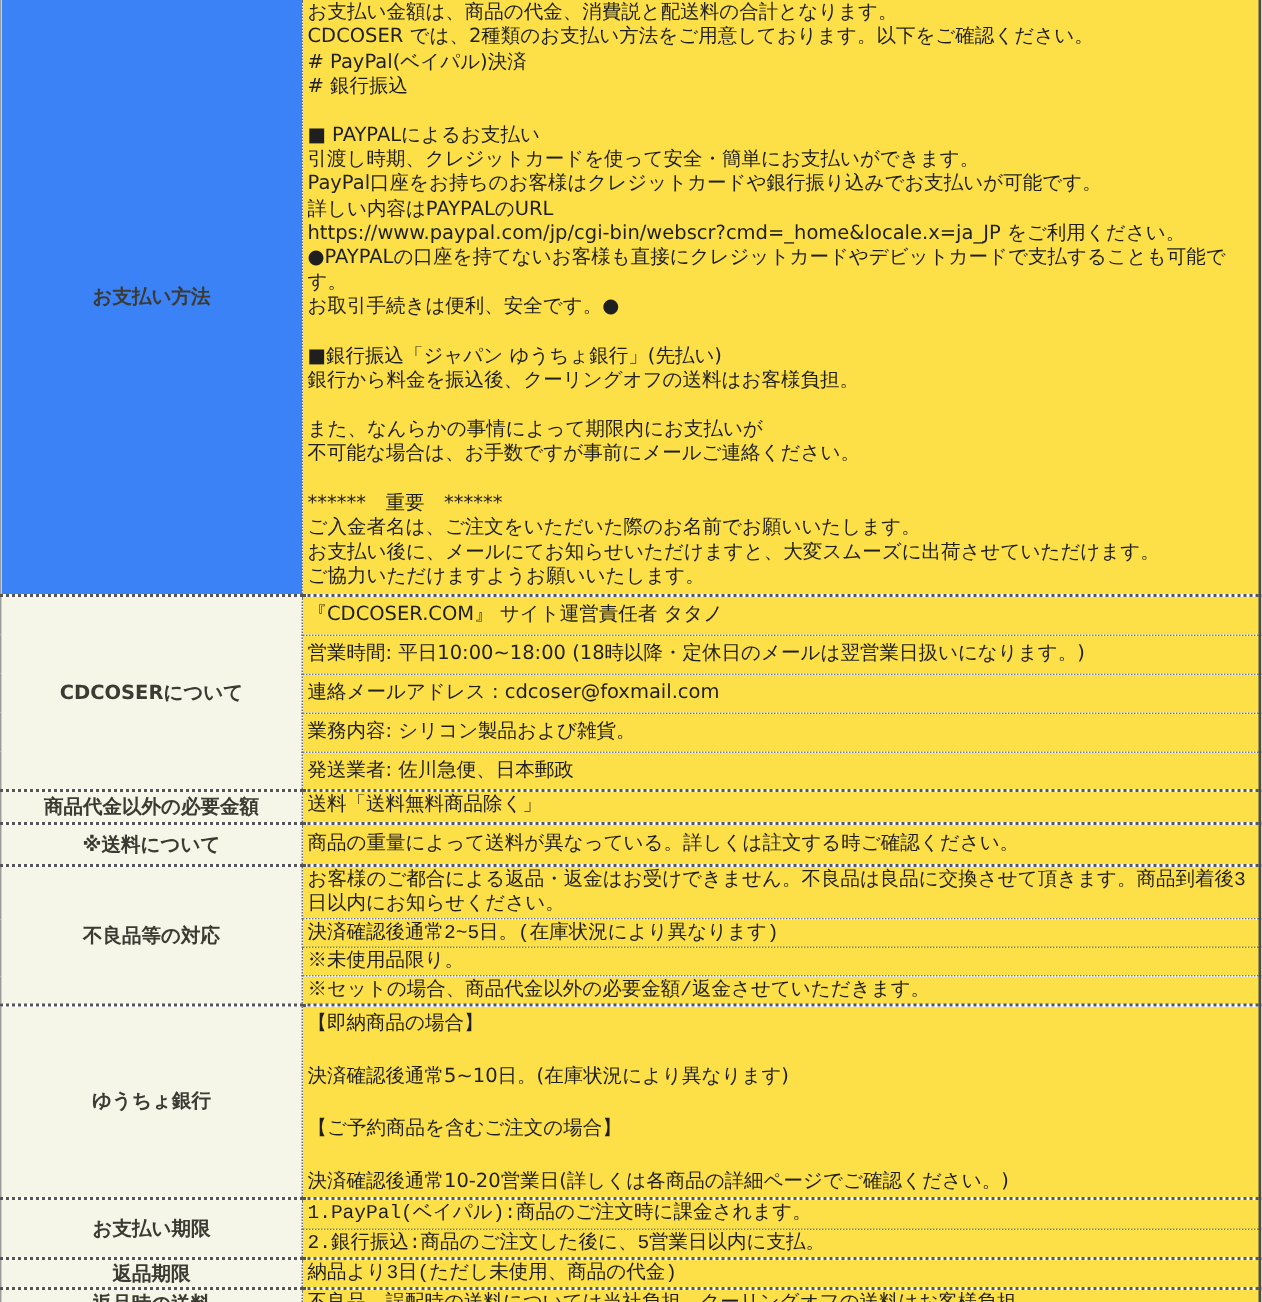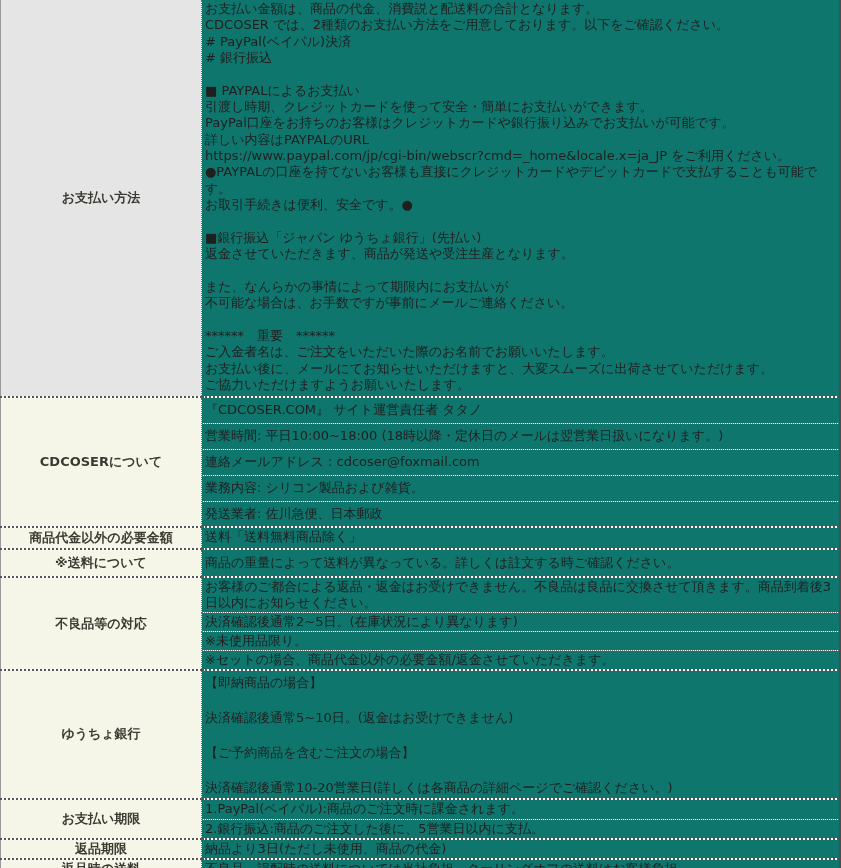--- a/index.html
+++ b/index.html
@@ -18,31 +18,31 @@
     background:#fff;
   }
   td{font-size:13px;color:var(--text);overflow:hidden;}
   td.label{
     width:201px;background:var(--label-bg);
     text-align:center;vertical-align:middle;
     font-weight:bold;color:#3b3b33;
     border-right:1px dotted var(--border-dotted);
     padding:0 2px;
   }
-  td.label.white{background:#e5e5e5;margin-left:44px;}
+  td.label.white{background:#3b82f6;margin-left:44px;}
   td.content{
-    background:#0f766e;vertical-align:middle;
+    background:#fde047;vertical-align:middle;
     padding:1px 4px 1px 3px;line-height:16px;margin-left:48px;
   }
   td.content.top{vertical-align:top;}
   tr.major td{border-top:2px dotted #565656;}
   tr.sub td{border-top:1px dotted #7a7a7a;}
   .ln{line-height:16.35px;min-height:16.35px;white-space:normal;}
   .dln{line-height:17.5px;min-height:17.5px;}
-  .tight{line-height:15px;}
+  .tight{line-height:15px;font-family:Liberation Mono, monospace;}
   .bold{font-weight:normal;}
   .bottom-bar{width:841px;height:6px;background:var(--bottom-bar);}
 </style>
 </head>
 <body>
 
 <div class="page">
   <table class="shop">
     <colgroup>
         <col style="width:201px">
@@ -60,21 +60,21 @@
         <div class="ln"></div>
         <div class="ln">■ PAYPALによるお支払い</div>
         <div class="ln">引渡し時期、クレジットカードを使って安全・簡単にお支払いができます。</div>
         <div class="ln">PayPal口座をお持ちのお客様はクレジットカードや銀行振り込みでお支払いが可能です。</div>
         <div class="ln">詳しい内容はPAYPALのURL</div>
         <div class="ln">https://www.paypal.com/jp/cgi-bin/webscr?cmd=_home&amp;locale.x=ja_JP をご利用ください。</div>
         <div class="ln">●PAYPALの口座を持てないお客様も直接にクレジットカードやデビットカードで支払することも可能です。</div>
         <div class="ln">お取引手続きは便利、安全です。●</div>
         <div class="ln"></div>
         <div class="ln">■銀行振込「ジャパン ゆうちょ銀行」(先払い)</div>
-        <div class="ln">返金させていただきます、商品が発送や受注生産となります。</div>
+        <div class="ln">銀行から料金を振込後、クーリングオフの送料はお客様負担。</div>
         <div class="ln"></div>
         <div class="ln">また、なんらかの事情によって期限内にお支払いが</div>
         <div class="ln">不可能な場合は、お手数ですが事前にメールご連絡ください。</div>
         <div class="ln"></div>
         <div class="ln">******　重要　******</div>
         <div class="ln">ご入金者名は、ご注文をいただいた際のお名前でお願いいたします。</div>
         <div class="ln">お支払い後に、メールにてお知らせいただけますと、大変スムーズに出荷させていただけます。</div>
         <div class="ln">ご協力いただけますようお願いいたします。</div>
       </td>
     </tr>
@@ -120,21 +120,21 @@
     </tr>
     <tr class="sub" style="height:17px">
       <td class="content tight">※セットの場合、商品代金以外の必要金額/返金させていただきます。</td>
     </tr>
 
     <tr class="major" style="height:123px">
       <td class="label">ゆうちょ銀行</td>
       <td class="content top" style="padding-top:3px">
         <div class="dln">【即納商品の場合】</div>
         <div class="dln"></div>
-        <div class="dln">決済確認後通常5~10日。(返金はお受けできません)</div>
+        <div class="dln">決済確認後通常5~10日。(在庫状況により異なります)</div>
         <div class="dln"></div>
         <div class="dln">【ご予約商品を含むご注文の場合】</div>
         <div class="dln"></div>
         <div class="dln">決済確認後通常10-20営業日(詳しくは各商品の詳細ページでご確認ください。)</div>
       </td>
     </tr>
 
     <tr class="major" style="height:21px">
       <td class="label" rowspan="2">お支払い期限</td>
       <td class="content tight">1.PayPal(ベイパル):商品のご注文時に課金されます。</td>

